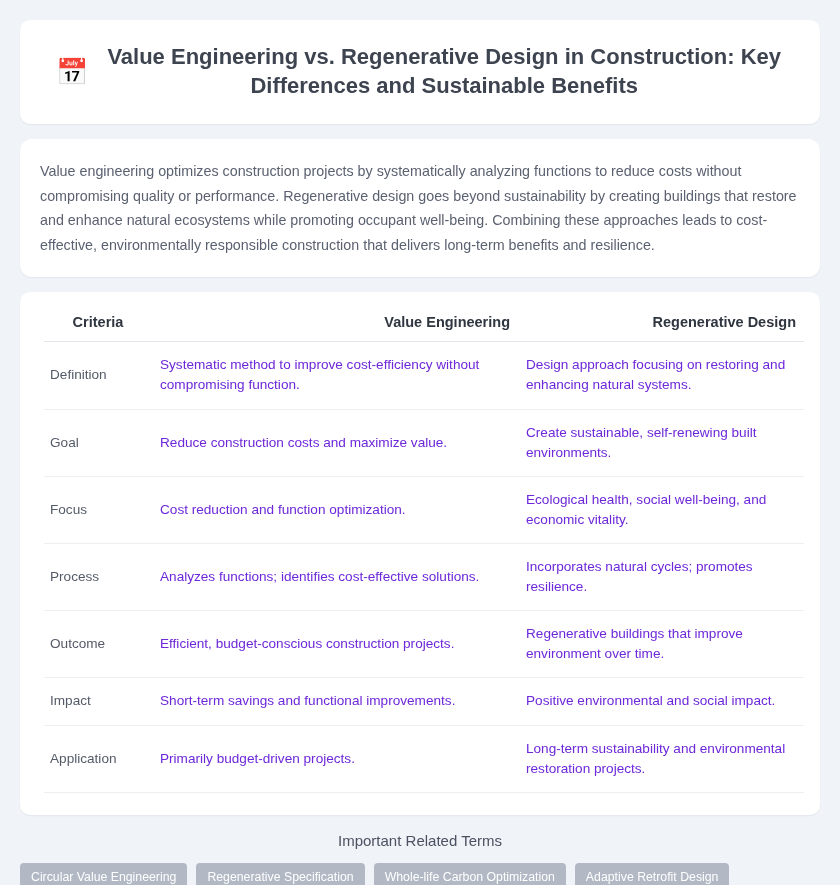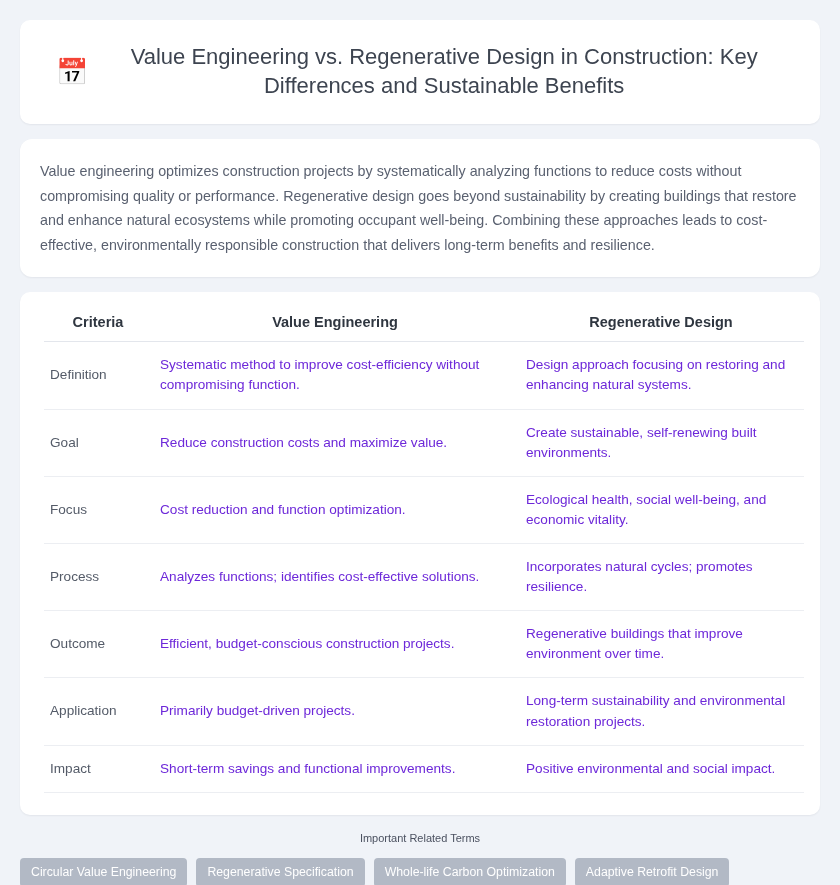--- a/index.html
+++ b/index.html
@@ -41,21 +41,21 @@
     font-size: 26px;
     line-height: 1;
     flex: 0 0 auto;
     margin-top: 2px;
   }
   .header-title {
     font-size: 22px;
     line-height: 1.32;
     color: #3d4450;
     text-align: center;
-    font-weight: 400;
+    font-weight: 700;
     max-width: 690px;
   }
 
   
   .desc-card {
     background: #ffffff;
     border-radius: 12px;
     box-shadow: 0 1px 2px rgba(16, 24, 40, 0.06);
     margin-top: 15px;
     padding: 20px 22px 20px 20px;
@@ -81,21 +81,21 @@
     width: 100%;
     border-collapse: collapse;
     table-layout: fixed;
   }
   table.cmp th {
     font-size: 14.5px;
     font-weight: bold;
     color: #2f3640;
     padding: 0 8px 11px 8px;
     border-bottom: 1px solid #e3e6ec;
-    text-align: center;
+    text-align: right;
     vertical-align: bottom;
   }
   table.cmp th.col-criteria {
     width: 92px;
     text-align: center;
   }
   table.cmp th.col-a { width: 350px; }
   table.cmp th.col-b { width: auto; }
 
   table.cmp td {
@@ -115,21 +115,21 @@
   }
   table.cmp tr:last-child td {
     border-bottom: 1px solid #eceef2;
   }
 
   
   .terms-section {
     margin-top: 17px;
   }
   .terms-title {
-    font-size: 11px;
+    font-size: 15px;
     color: #4b5160;
     text-align: center;
     font-weight: 400;
     margin-bottom: 14px;
   }
   .tag-wrap {
     display: flex;
     flex-wrap: wrap;
     gap: 9px 9px;
     align-content: flex-start;
@@ -187,28 +187,28 @@
           <td class="criteria-cell">Process</td>
           <td>Analyzes functions; identifies cost-effective solutions.</td>
           <td>Incorporates natural cycles; promotes resilience.</td>
         </tr>
         <tr>
           <td class="criteria-cell">Outcome</td>
           <td>Efficient, budget-conscious construction projects.</td>
           <td>Regenerative buildings that improve environment over time.</td>
         </tr>
         <tr>
+          <td class="criteria-cell">Impact</td>
+          <td>Short-term savings and functional improvements.</td>
+          <td>Positive environmental and social impact.</td>
+        </tr>
+        <tr>
           <td class="criteria-cell">Application</td>
           <td>Primarily budget-driven projects.</td>
           <td>Long-term sustainability and environmental restoration projects.</td>
-        </tr>
-        <tr>
-          <td class="criteria-cell">Impact</td>
-          <td>Short-term savings and functional improvements.</td>
-          <td>Positive environmental and social impact.</td>
         </tr>
       </tbody>
     </table>
   </div>
 
   <div class="terms-section">
     <div class="terms-title">Important Related Terms</div>
     <div class="tag-wrap">
       <span class="tag">Circular Value Engineering</span>
       <span class="tag">Regenerative Specification</span>

